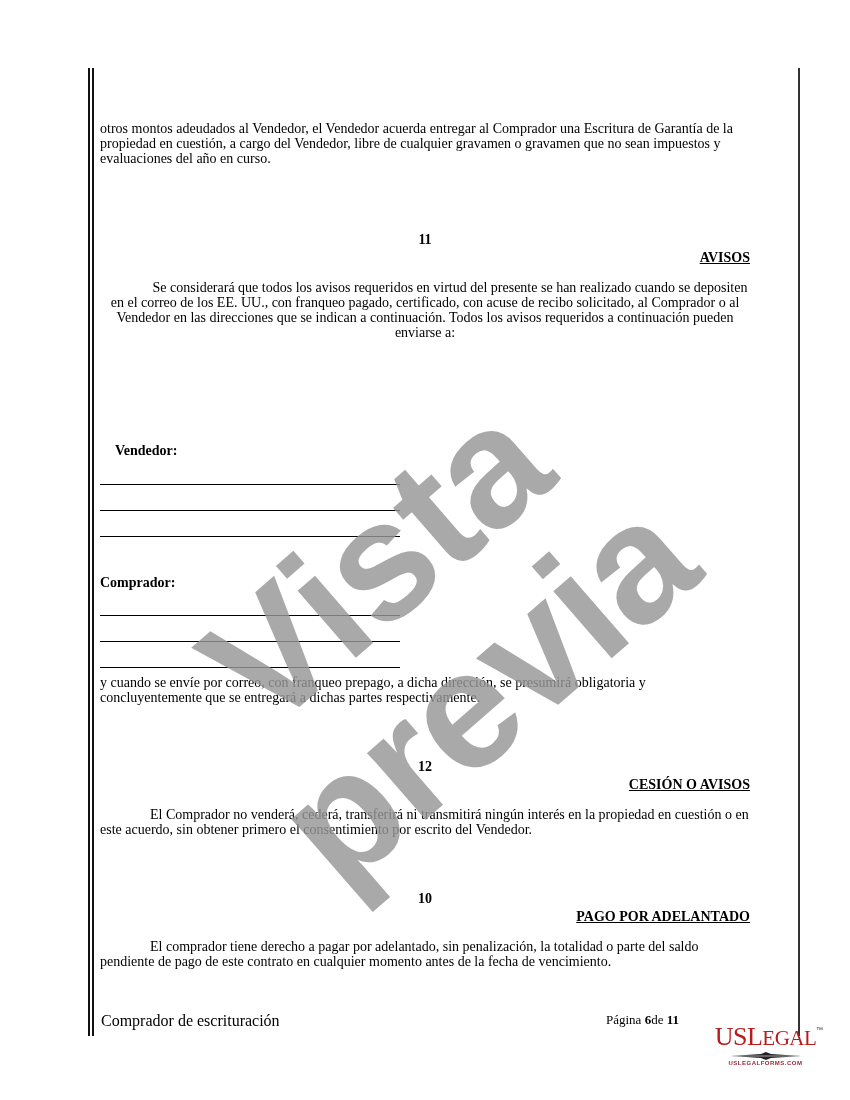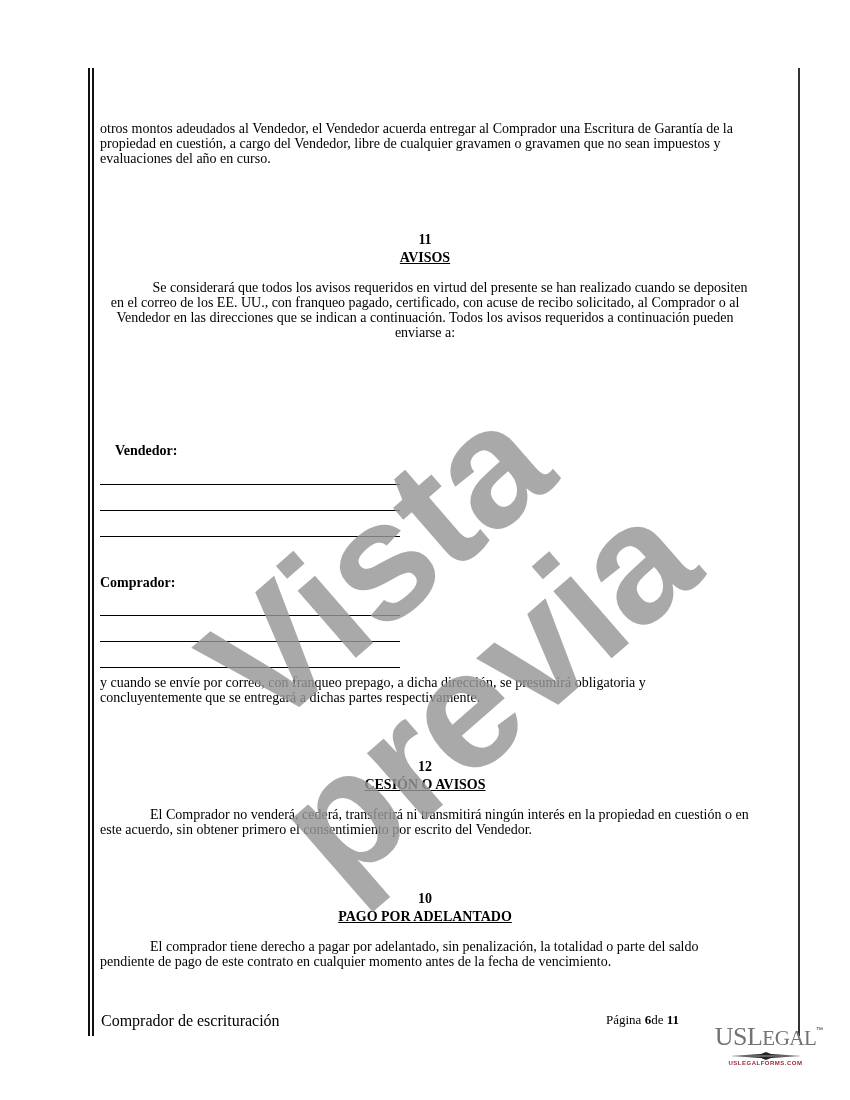--- a/index.html
+++ b/index.html
@@ -6,31 +6,31 @@
   body { width:850px; height:1100px; position:relative; overflow:hidden;
          font-family:"Liberation Serif", "DejaVu Serif", serif; color:#000; }
   .frame-left-a { position:absolute; left:88px; top:68px; width:2px; height:968px; background:#111; }
   .frame-left-b { position:absolute; left:92px; top:68px; width:2px; height:968px; background:#111; }
   .frame-right { position:absolute; left:798px; top:68px; width:2px; height:968px; background:#333; }
 
   .content { position:absolute; left:100px; top:0; width:650px; }
   .para { position:absolute; left:0; width:650px; font-size:14px; line-height:15px; margin:0; }
   .indent { text-indent:50px; }
   .sec-num { position:absolute; left:0; width:650px; text-align:center; font-weight:bold; font-size:14px; line-height:16px; }
-  .sec-title { position:absolute; left:0; width:650px; text-align:center; font-weight:bold; font-size:14px; line-height:16px; }
+  .sec-title { position:absolute; left:0; width:650px; text-align:right; font-weight:bold; font-size:14px; line-height:16px; }
   .sec-title span { text-decoration:underline; }
   .party-label { position:absolute; left:0; font-weight:bold; font-size:14px; }
   .sig-line { position:absolute; left:0; width:300px; height:0; border-top:1px solid #000; }
 
   .footer-left { position:absolute; left:101px; top:1012px; font-size:16px; }
   .footer-right { position:absolute; left:606px; top:1012px; font-size:13px; }
   .footer-right b { font-weight:bold; }
 
   .logo { position:absolute; left:708px; top:1024px; width:115px; height:45px; text-align:center; }
-  .logo-main { font-family:"Liberation Serif", serif; color:#737373; font-size:26px; line-height:26px; letter-spacing:-0.5px; }
+  .logo-main { font-family:"Liberation Serif", serif; color:#b91c1c; font-size:26px; line-height:26px; letter-spacing:-0.5px; }
   .logo-main .small { font-size:21px; }
   .logo-tm { position:absolute; right:0; top:2px; font-size:7px; color:#333; font-family:"Liberation Sans", sans-serif; }
   .logo-wing { display:block; margin:1px auto 0; }
   .logo-url { font-family:"Liberation Sans", sans-serif; font-size:6px; font-weight:bold; color:#9b2335; letter-spacing:0.5px; }
 
   .watermark { position:absolute; left:-20px; top:460px; width:900px; text-align:center;
                font-family:"Liberation Sans", "DejaVu Sans", sans-serif; font-weight:bold;
                font-size:168px; line-height:168px; color:rgba(150,150,150,0.82);
                transform:rotate(-41deg); transform-origin:50% 50%; pointer-events:none;
                letter-spacing:-2px; }

